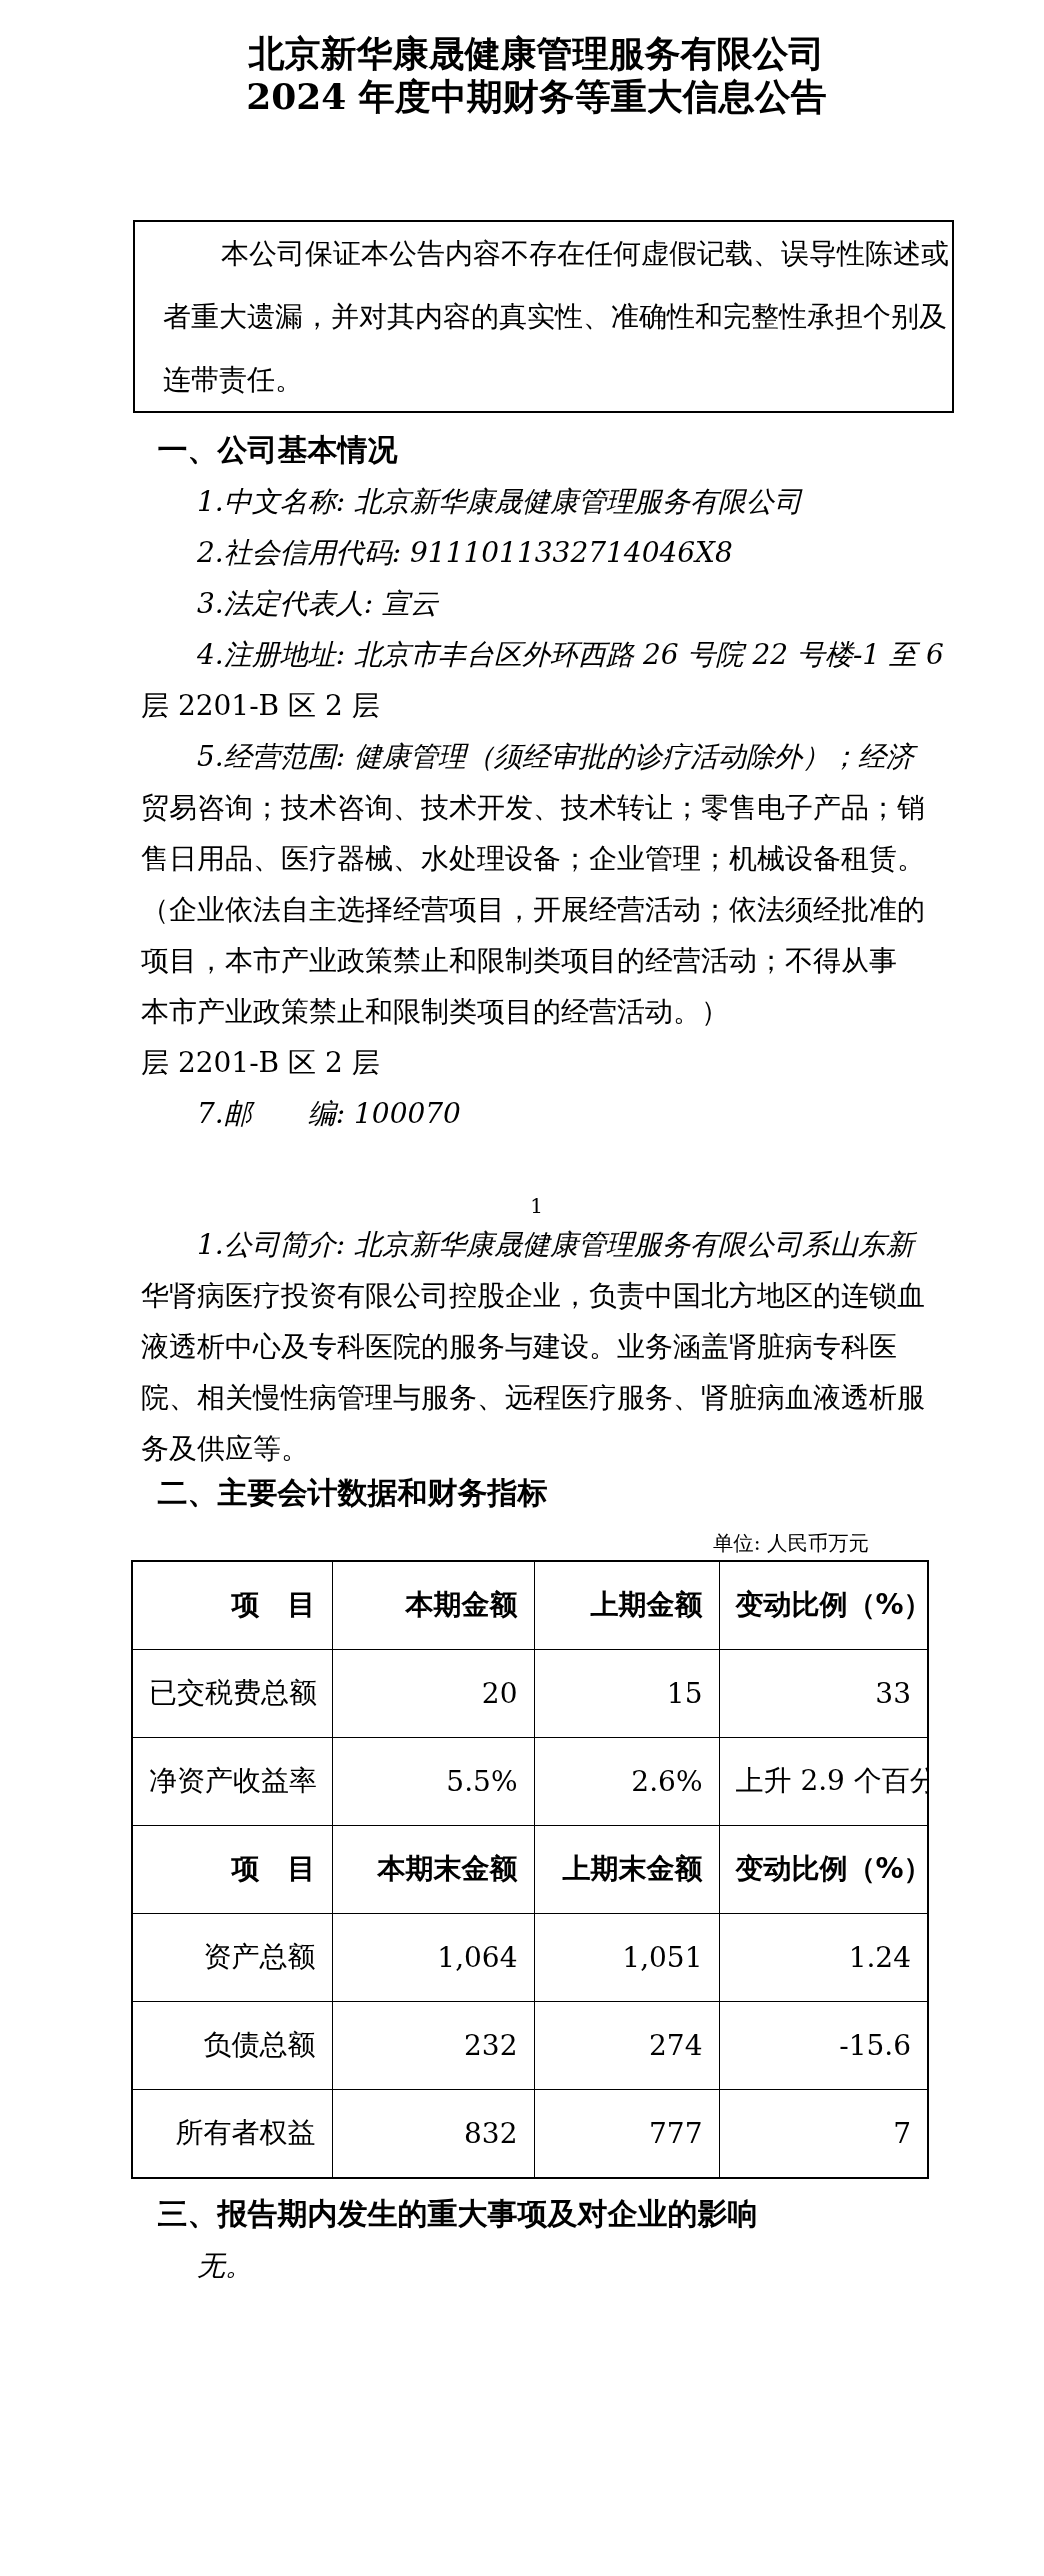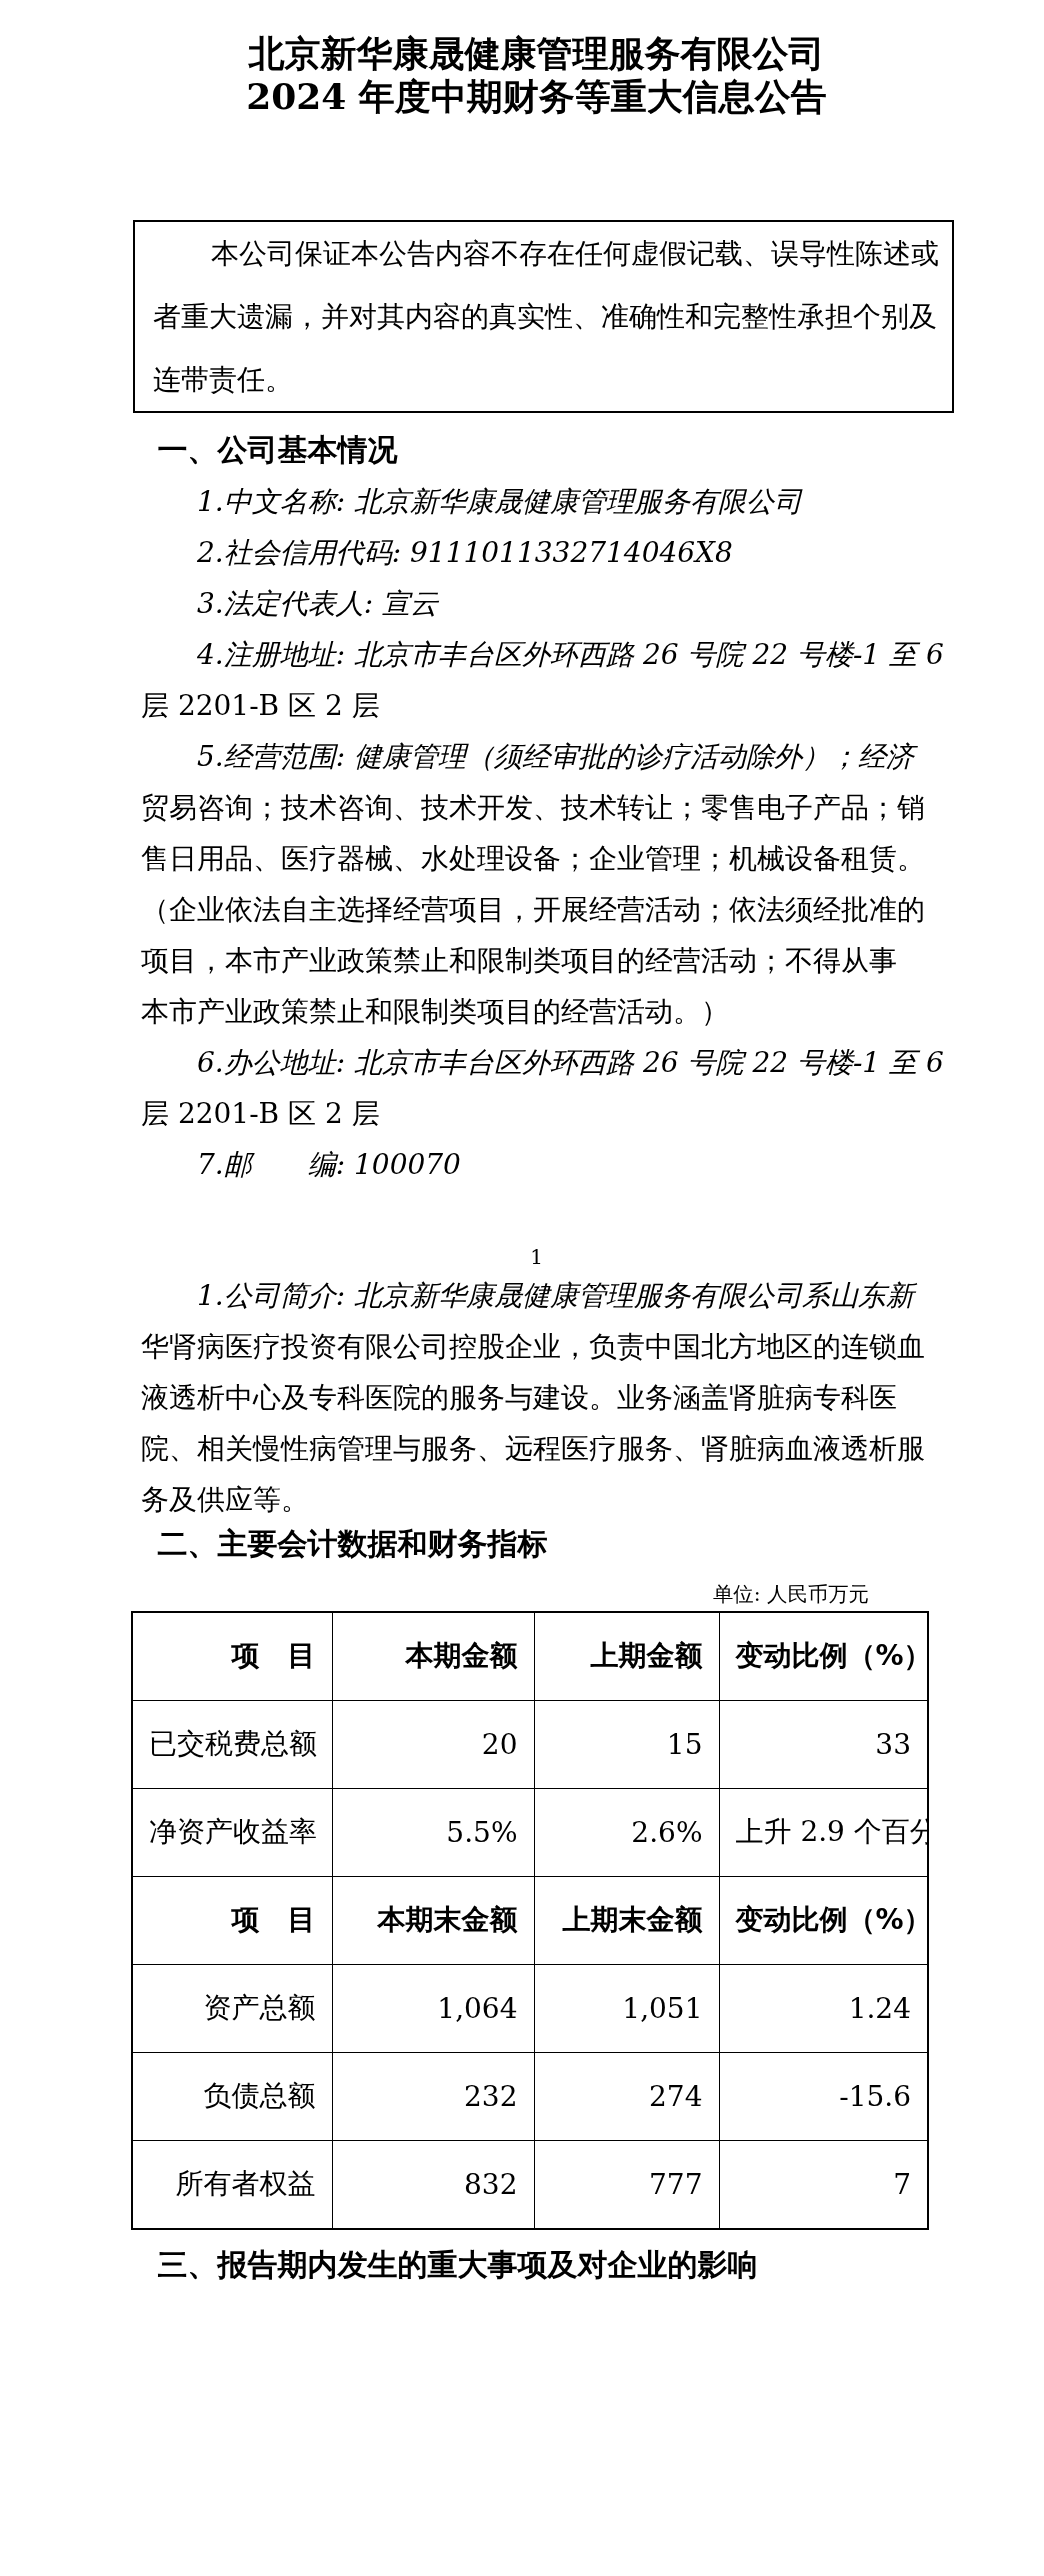--- a/index.html
+++ b/index.html
@@ -22,21 +22,21 @@
     text-align: center;
     font-weight: 700;
     font-size: 36px;
     line-height: 43px;
     white-space: nowrap;
     font-family: "DejaVu Serif", "Liberation Serif", serif;
   }
   .notice-box {
     border: 2.6px solid #000000;
     margin: 102px -22.4px 10px -8px;
-    padding: 0 18px;
+    padding: 0 28px;
   }
   .notice-line {
     font-size: 28px;
     line-height: 63px;
     white-space: nowrap;
   }
   .notice-line.first { text-indent: 58px; }
   .sec-heading {
     font-family: "DejaVu Sans", "Liberation Sans", sans-serif;
     font-weight: 700;
@@ -127,21 +127,20 @@
       <div class="line ind">2.社会信用代码: 9111011332714046X8</div>
       <div class="line ind">3.法定代表人: 宣云</div>
       <div class="line ind">4.注册地址: 北京市丰台区外环西路 26 号院 22 号楼-1 至 6</div>
       <div class="line">层 2201-B 区 2 层</div>
       <div class="line ind">5.经营范围: 健康管理（须经审批的诊疗活动除外）；经济</div>
       <div class="line">贸易咨询；技术咨询、技术开发、技术转让；零售电子产品；销</div>
       <div class="line">售日用品、医疗器械、水处理设备；企业管理；机械设备租赁。</div>
       <div class="line">（企业依法自主选择经营项目，开展经营活动；依法须经批准的</div>
       <div class="line">项目，本市产业政策禁止和限制类项目的经营活动；不得从事</div>
       <div class="line">本市产业政策禁止和限制类项目的经营活动。）</div>
-      <div class="line ind">6.办公地址: 北京市丰台区外环西路 26 号院 22 号楼-1 至 6</div>
       <div class="line">层 2201-B 区 2 层</div>
       <div class="line ind">7.邮　　编: 100070</div>
     </div>
 
   <div class="pageno" id="pageno-1">1</div>
 
   <div id="s1b-lines">
       <div class="line ind">1.公司简介: 北京新华康晟健康管理服务有限公司系山东新</div>
       <div class="line">华肾病医疗投资有限公司控股企业，负责中国北方地区的连锁血</div>
       <div class="line">液透析中心及专科医院的服务与建设。业务涵盖肾脏病专科医</div>

